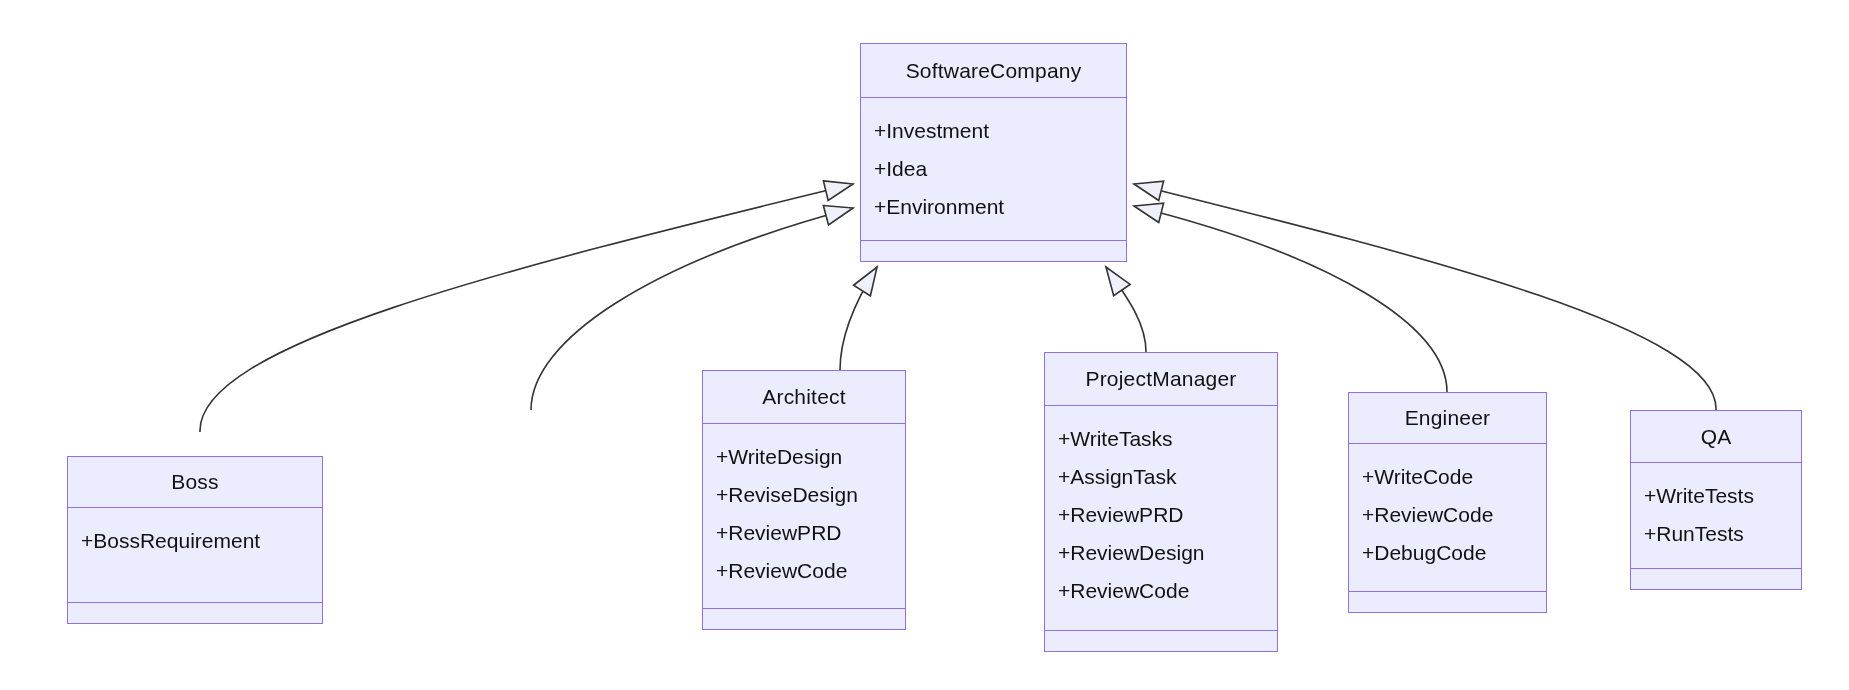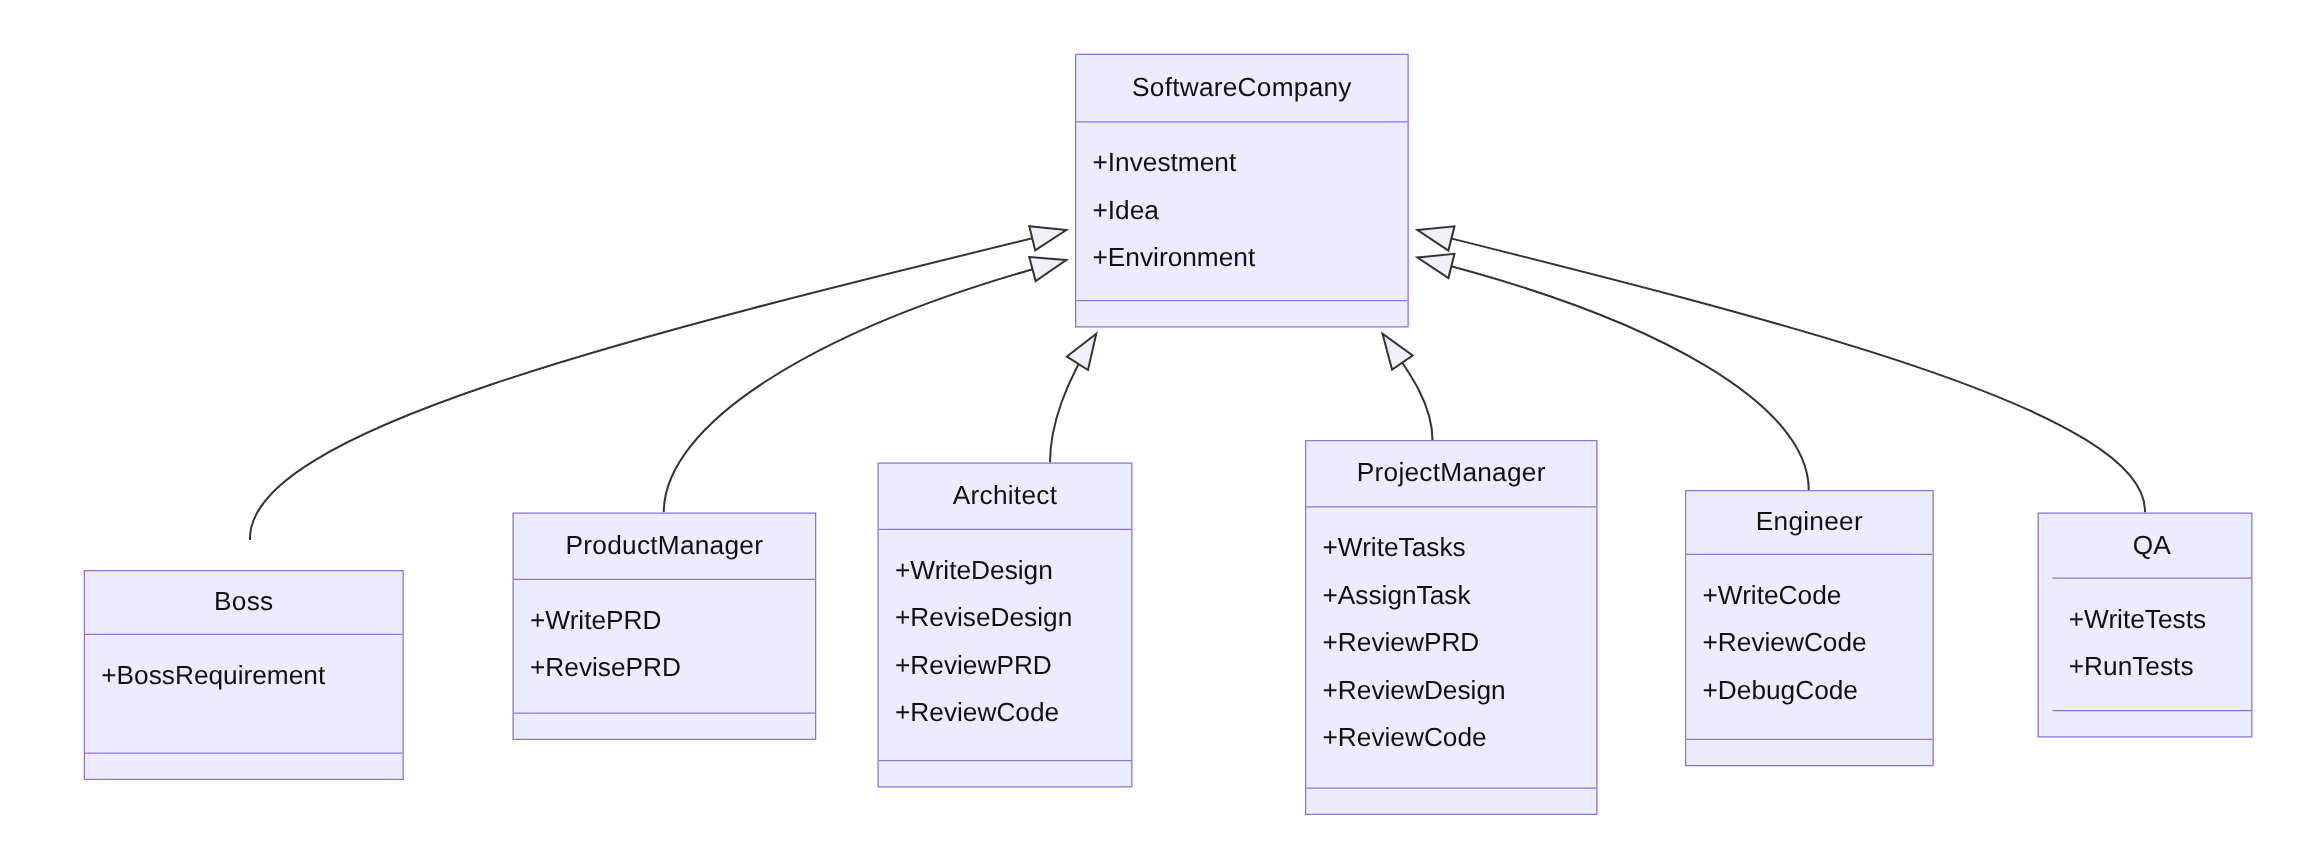--- a/index.html
+++ b/index.html
@@ -51,21 +51,21 @@
     flex: 0 0 20px;
   }
 
   
   #box-softwarecompany { left: 860px;  top: 43px;  width: 267px; height: 219px; }
   #box-boss            { left: 67px;   top: 432px; width: 256px; height: 168px; margin-top: 24px; }
   #box-productmanager  { left: 410px;  top: 410px; width: 243px; height: 182px; }
   #box-architect       { left: 702px;  top: 370px; width: 204px; height: 260px; }
   #box-projectmanager  { left: 1028px; top: 352px; width: 234px; height: 300px; margin-left: 16px; }
   #box-engineer        { left: 1348px; top: 392px; width: 199px; height: 221px; }
-  #box-qa              { left: 1630px; top: 410px; width: 172px; height: 180px; padding-left: 11px; }
+  #box-qa              { left: 1630px; top: 410px; width: 172px; height: 180px; }
 
   #box-boss .uml-title     { height: 51px; }
   #box-engineer .uml-title { height: 51px; }
   #box-qa .uml-title       { height: 52px; }
   #box-softwarecompany .uml-title { height: 54px; }
 </style>
 </head>
 <body>
 
 <div class="canvas">
@@ -97,28 +97,20 @@
   </div>
 
   <div class="uml-class" id="box-boss">
     <div class="uml-title">Boss</div>
     <div class="uml-attrs">
       <div>+BossRequirement</div>
     </div>
     <div class="uml-methods"></div>
   </div>
 
-  <div class="uml-class" id="box-productmanager">
-    <div class="uml-title">ProductManager</div>
-    <div class="uml-attrs">
-      <div>+WritePRD</div>
-      <div>+RevisePRD</div>
-    </div>
-    <div class="uml-methods"></div>
-  </div>
 
   <div class="uml-class" id="box-architect">
     <div class="uml-title">Architect</div>
     <div class="uml-attrs">
       <div>+WriteDesign</div>
       <div>+ReviseDesign</div>
       <div>+ReviewPRD</div>
       <div>+ReviewCode</div>
     </div>
     <div class="uml-methods"></div>

